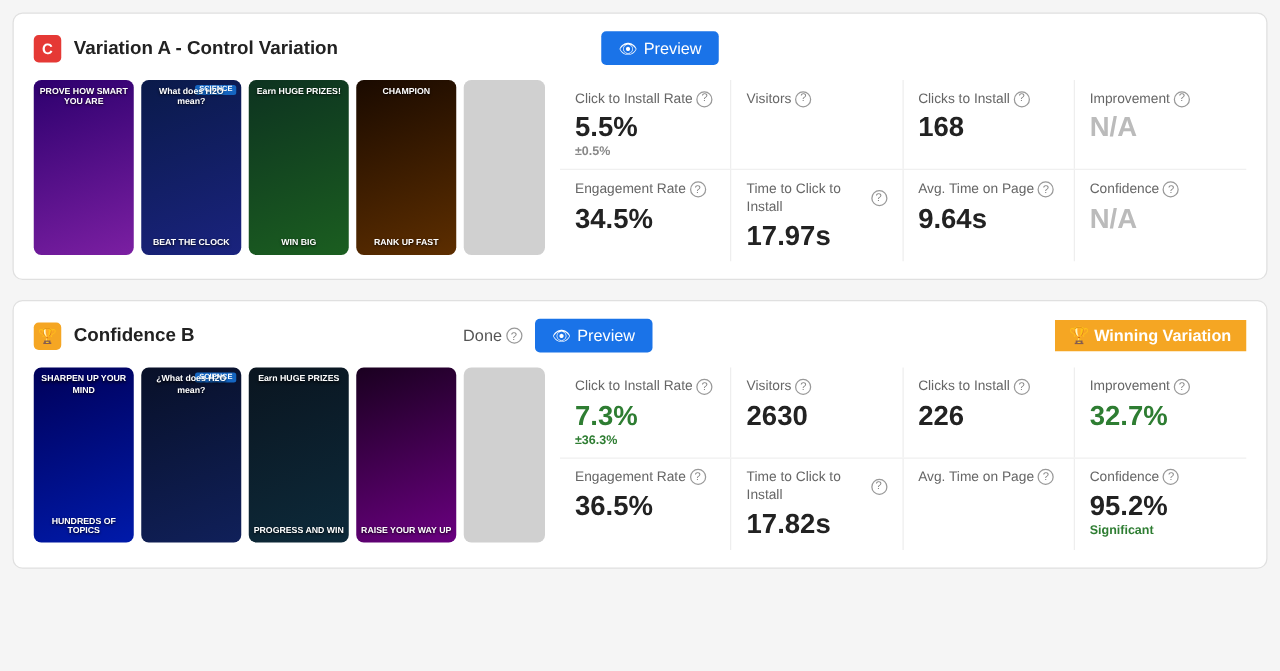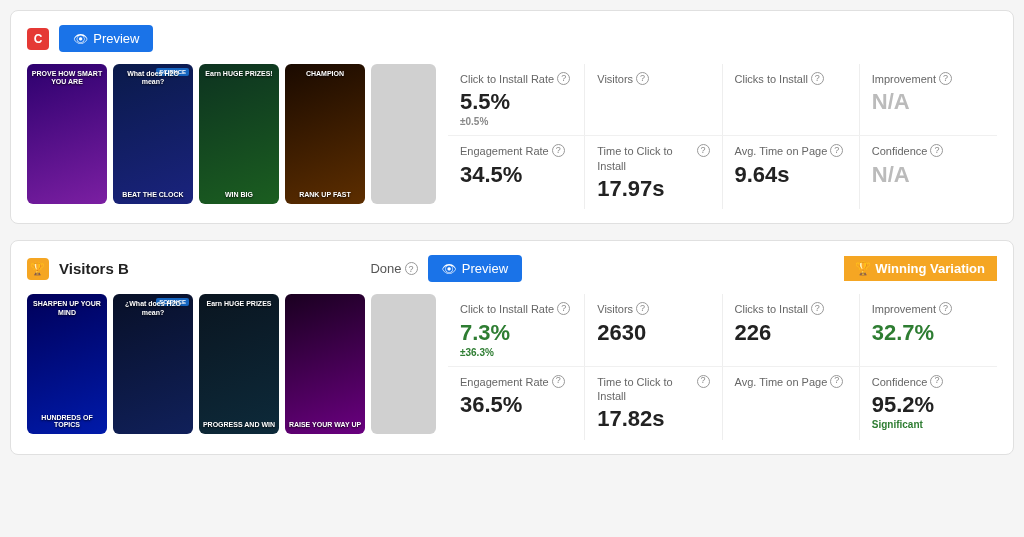--- a/index.html
+++ b/index.html
@@ -145,20 +145,21 @@
       padding: 8px 12px;
       border-right: 1px solid #eee;
     }
     .stat-cell:last-child, .stat-cell:nth-child(4) {
       border-right: none;
     }
     .stat-label {
       font-size: 11px;
       color: #666;
       display: flex;
+      align-items: center;
       gap: 3px;
       margin-bottom: 4px;
       line-height: 1.3;
     }
     .stat-value {
       font-size: 22px;
       font-weight: 700;
       color: #222;
       line-height: 1.1;
     }
@@ -201,20 +202,21 @@
     }
     .spacer { flex: 1; }
   </style>
 </head>
 <body>
 
 <div id="app">
     <div class="variation-card">
       <div class="variation-header">
         <div class="variation-badge badge-red">C</div>
+        <span class="variation-title">Variation A - Control Variation</span>
         <button class="preview-btn"><span style="font-size:12px;">👁</span> Preview</button>
         <div class="spacer"></div>
       </div>
       <div class="variation-body">
         <div class="screenshots-row">
           <div class="screenshot-thumb thumb-purple">
             <div class="thumb-top-label">PROVE
 HOW SMART
 YOU ARE</div>
           </div>
@@ -240,20 +242,21 @@
             <div class="stat-cell">
               <div class="stat-label">Click to Install Rate <span class="info-icon">?</span></div>
               <div class="stat-value">5.5%</div>
               <div class="stat-sub">±0.5%</div>
             </div>
             <div class="stat-cell">
               <div class="stat-label">Visitors <span class="info-icon">?</span></div>
             </div>
             <div class="stat-cell">
               <div class="stat-label">Clicks to Install <span class="info-icon">?</span></div>
+              <div class="stat-value">168</div>
             </div>
             <div class="stat-cell">
               <div class="stat-label">Improvement <span class="info-icon">?</span></div>
               <div class="stat-value gray">N/A</div>
             </div>
           </div>
           <div class="stats-row-pair">
             <div class="stat-cell">
               <div class="stat-label">Engagement Rate <span class="info-icon">?</span></div>
               <div class="stat-value">34.5%</div>
@@ -270,21 +273,21 @@
               <div class="stat-label">Confidence <span class="info-icon">?</span></div>
               <div class="stat-value gray">N/A</div>
             </div>
           </div>
         </div>
       </div>
     </div>
     <div class="variation-card">
       <div class="variation-header">
         <div class="variation-badge badge-yellow" style="font-size: 12px;">🏆</div>
-        <span class="variation-title">Visitors B</span>
+        <span class="variation-title">Confidence B</span>
         <span class="done-label">Done <span style="display:inline-flex;align-items:center;justify-content:center;width:13px;height:13px;border-radius:50%;border:1px solid #999;font-size:9px;color:#888;">?</span></span>
         <button class="preview-btn"><span style="font-size:12px;">👁</span> Preview</button>
         <div class="spacer"></div>
         <div class="winning-badge">🏆 Winning Variation</div>
       </div>
       <div class="variation-body">
         <div class="screenshots-row">
           <div class="screenshot-thumb thumb-blue-b1">
             <div class="thumb-top-label">SHARPEN UP
 YOUR MIND</div>

